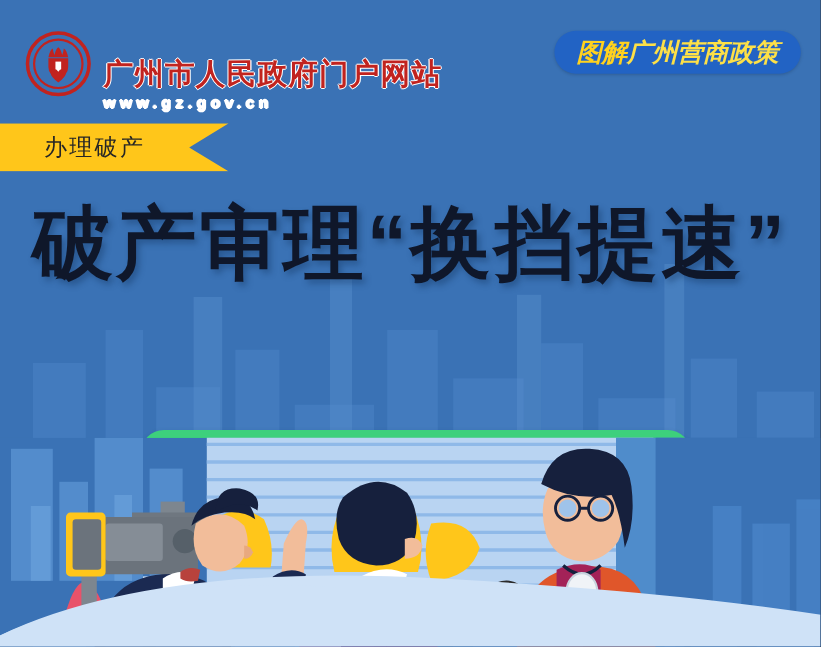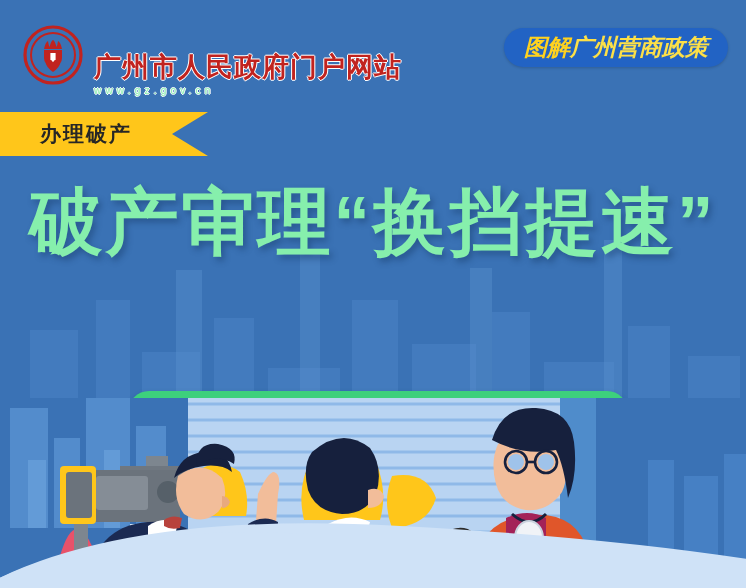--- a/index.html
+++ b/index.html
@@ -41,23 +41,23 @@
     font-weight:bold;
     color:#c1231f;
     letter-spacing:1px;
     line-height:1.05;
     text-shadow:
        1px 0 0 #ffffff, -1px 0 0 #ffffff,
        0 1px 0 #ffffff, 0 -1px 0 #ffffff;
     white-space:nowrap;
   }
   .logo-url{
-    font-size:10px;
-    font-weight:normal;
-    color:#86efac;
+    font-size:14px;
+    font-weight:bold;
+    color:#ffffff;
     letter-spacing:4.2px;
     line-height:1.4;
     margin-top:3px;
     text-shadow:
        1px 0 0 #ffffff, -1px 0 0 #ffffff,
        0 1px 0 #ffffff, 0 -1px 0 #ffffff;
     white-space:nowrap;
   }
 
   .top-badge{
@@ -89,33 +89,33 @@
     position:absolute;
     left:0; top:112px;
     width:208px; height:44px;
     background:#ffc61a;
     clip-path:polygon(0 0, 208px 0, 172px 50%, 208px 100%, 0 100%);
     display:flex; align-items:center;
   }
   .ribbon-text{
     color:#262626;
     font-size:21px;
-    font-weight:bold;
+    font-weight:normal;
     letter-spacing:2px;
     padding-left:40px;
   }
 
   
   .headline{
     position:absolute;
     left:0; right:0; top:178px;
     text-align:center;
   }
   .hl-line{
-    color:#86efac;
+    color:#0f172a;
     font-weight:bold;
     font-size:73px;
     line-height:88px;
     letter-spacing:3px;
     white-space:nowrap;
     text-shadow:3px 4px 6px rgba(20,55,100,.45);
   }
   .hl-line.l2{ position:relative; }
   .excl{
     display:inline-block;

